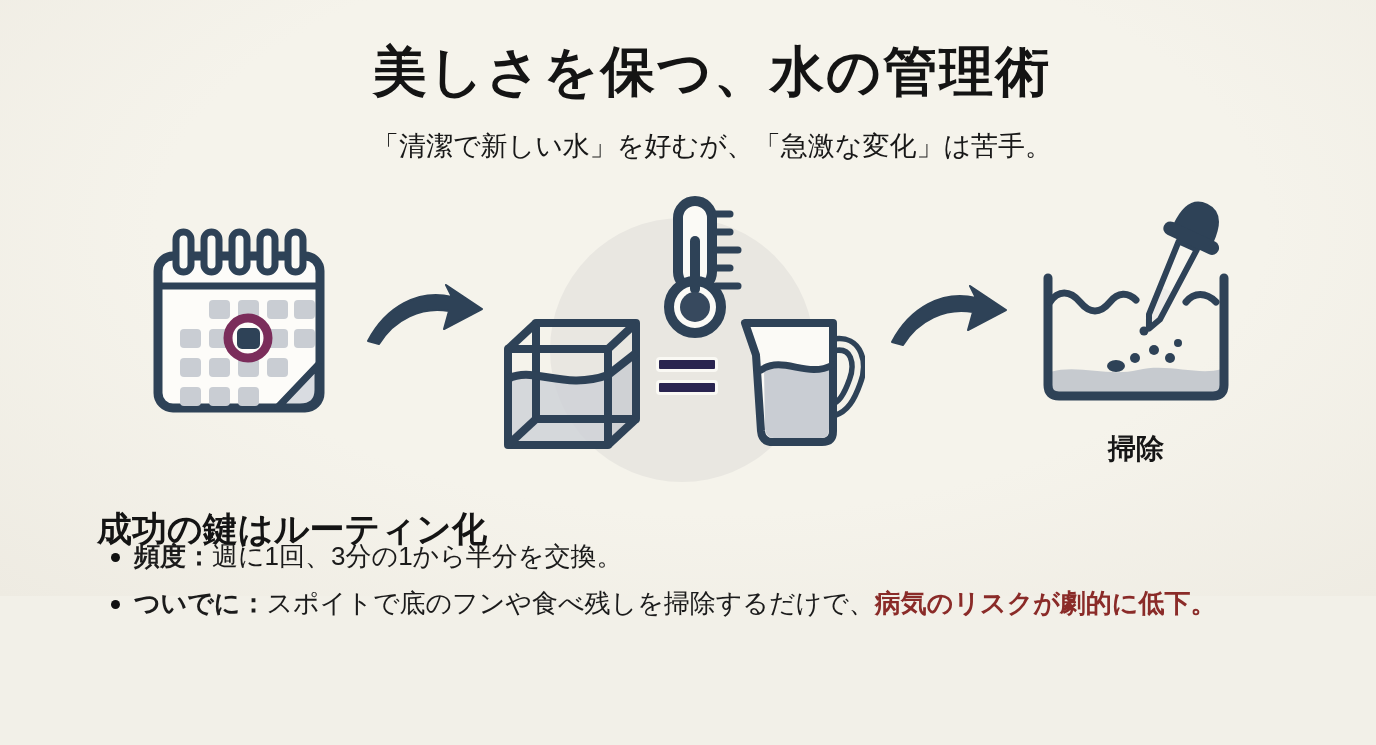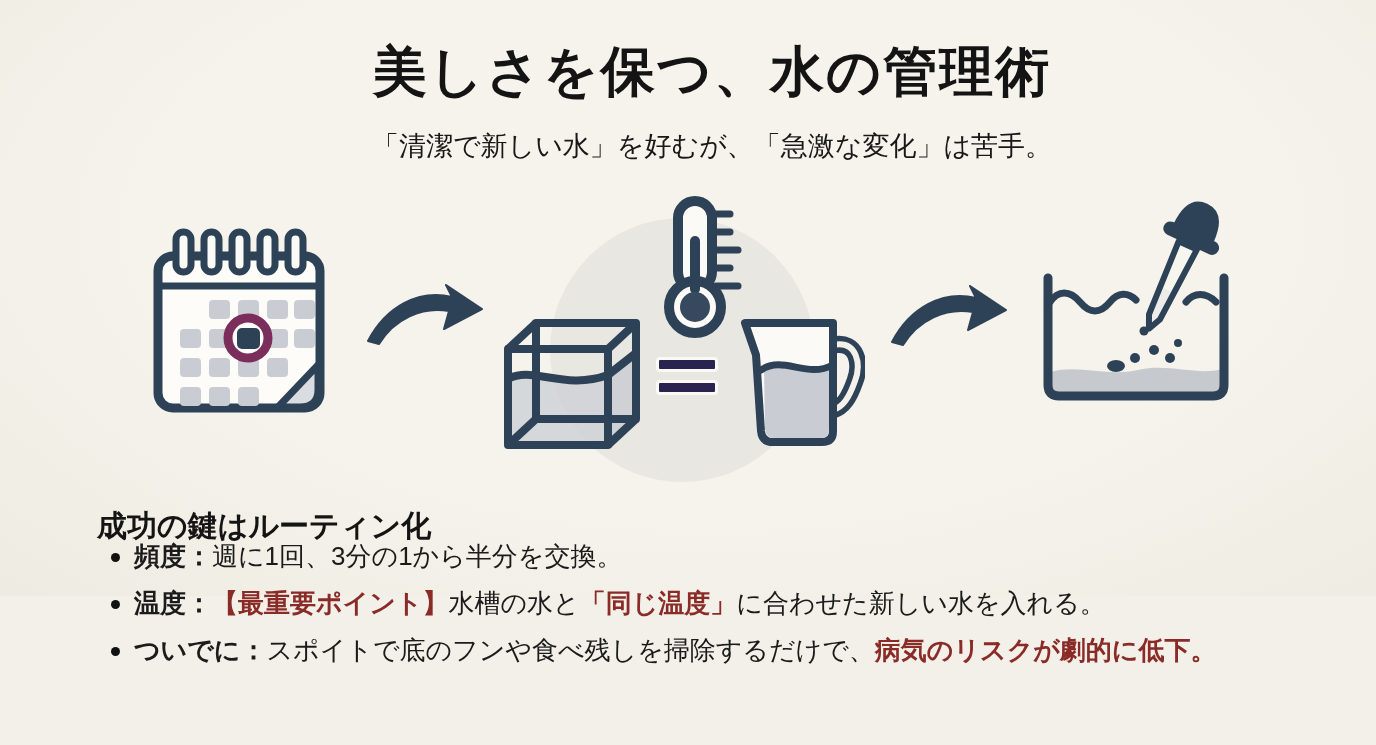--- a/index.html
+++ b/index.html
@@ -31,21 +31,21 @@
   .step-label{
     position:absolute;text-align:center;font-size:28px;font-weight:700;color:#161616;
   }
   .equals{position:absolute;left:656px;top:357px;}
   .equals .bar{
     width:56px;height:9px;background:#29244f;border:3px solid #faf9f4;border-radius:4px;
   }
   .equals .bar + .bar{margin-top:8px;}
   .routine-heading{
     position:absolute;left:97px;top:506px;margin:0;
-    font-size:30px;font-weight:700;color:#141414;
+    font-size:35px;font-weight:700;color:#141414;
   }
   .routine-list{
     position:absolute;left:108px;top:540px;margin:0;padding:0;list-style:none;
     font-size:26px;color:#1b1b1b;width:1200px;
   }
   .routine-list li{position:relative;padding-left:26px;line-height:33px;margin-bottom:14px;}
   .routine-list li::before{
     content:"";position:absolute;left:3px;top:13px;width:9px;height:9px;
     border-radius:50%;background:#111;
   }
@@ -160,28 +160,26 @@
       <circle cx="132" cy="158" r="5"></circle>
       <circle cx="140" cy="143" r="4"></circle>
     </g>
     <g transform="rotate(25 157 30)">
       <path d="M150,96 L152,126 L157,136 L162,126 L164,96 Z" fill="#b9bec5"></path>
       <path d="M147,47 L151,126 L157,139 L163,126 L167,47 Z" fill="#f6f4ee" fill-opacity="0.85" stroke="#2e4257" stroke-width="6" stroke-linejoin="round"></path>
       <path d="M135,34 Q135,1 157,1 Q179,1 179,34 Z" fill="#2e4257"></path>
       <rect x="127" y="32" width="60" height="14" rx="7" fill="#2e4257"></rect>
     </g>
   </svg>
+  <div class="step-label" style="left:1038px;top:430px;width:196px">掃除</div>
 
   <h2 class="routine-heading">成功の鍵はルーティン化</h2>
 
   <ul class="routine-list">
     <li>
       <span class="b-label">頻度：</span><span>週に1回、3分の1から半分を交換。</span>
-    </li>
-    <li>
-      <span class="b-label">温度：</span><span class="hl">【最重要ポイント】</span><span>水槽の水と</span><span class="hl">「同じ温度」</span><span>に合わせた新しい水を入れる。</span>
     </li>
     <li>
       <span class="b-label">ついでに：</span><span>スポイトで底のフンや食べ残しを掃除するだけで、</span><span class="hl">病気のリスクが劇的に低下。</span>
     </li>
   </ul>
 
 </div>
 
 </body></html>

